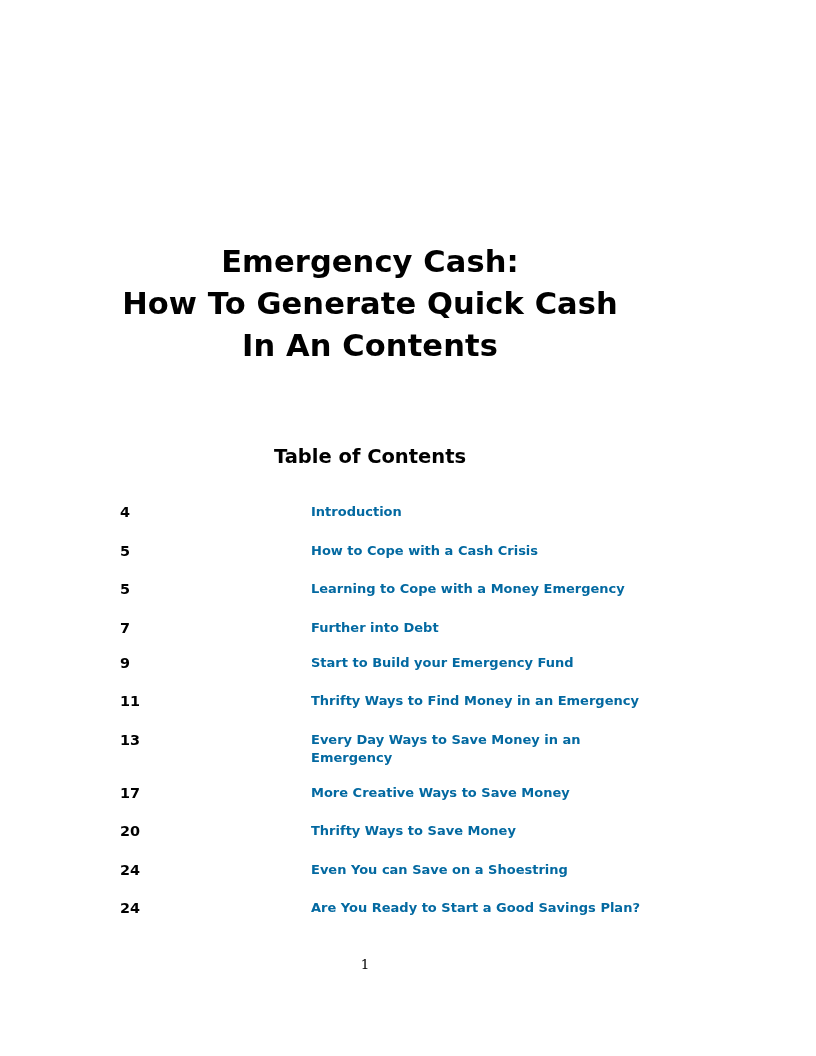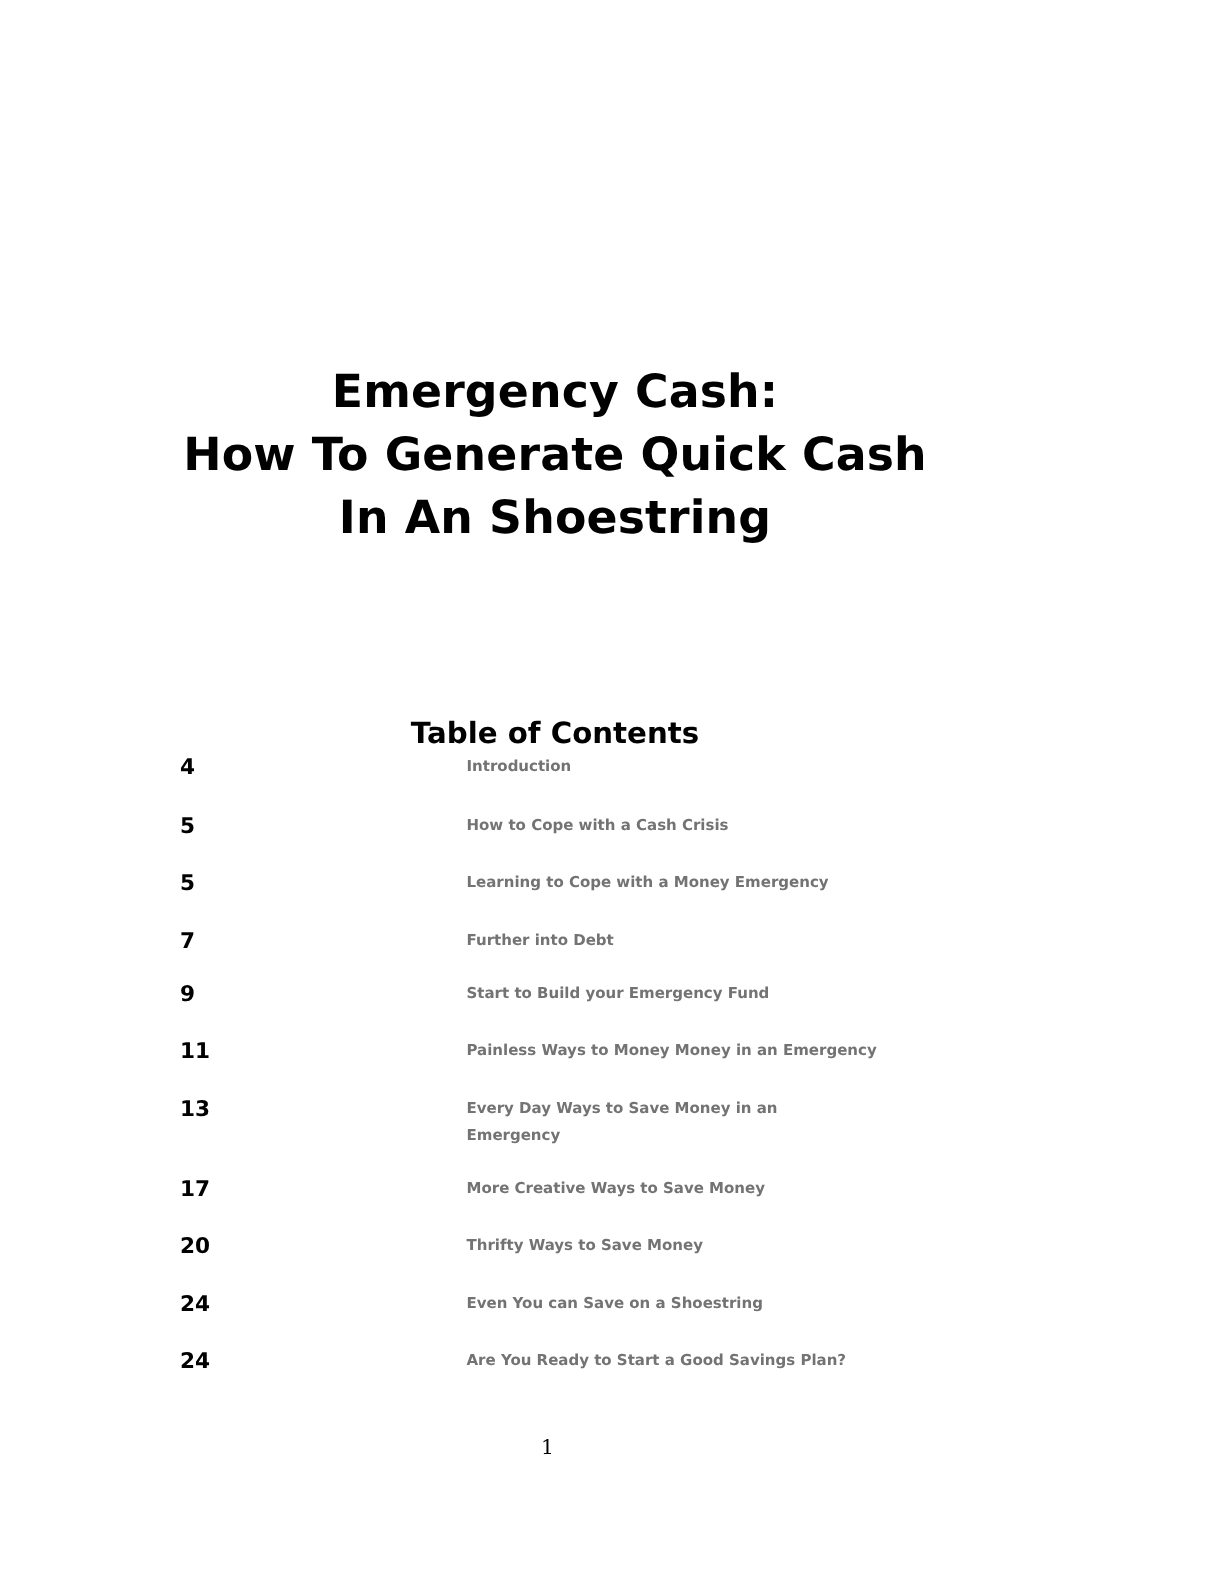--- a/index.html
+++ b/index.html
@@ -43,21 +43,20 @@
   .toc-heading {
     position: absolute;
     left: 0;
     right: 0;
     top: 444px;
     text-align: center;
     font-size: 19.5px;
     font-weight: bold;
     line-height: 26px;
     color: #000000;
-    margin-top: 32px;
   }
 
   
   .toc-list {
     position: absolute;
     left: 120px;
     top: 503px;
     width: 600px;
   }
 
@@ -75,24 +74,24 @@
     flex: 0 0 auto;
     width: 191px;
     font-size: 14.4px;
     font-weight: bold;
     line-height: 18px;
     color: #000000;
   }
 
   .toc-entry-title {
     flex: 1 1 auto;
-    font-size: 10px;
+    font-size: 13px;
     font-weight: bold;
     line-height: 18px;
-    color: #737373;
+    color: #0369a1;
     max-width: 390px;
   }
 
   .toc-entry-title .wrap-line {
     display: block;
   }
 
   
   .page-footer {
     position: absolute;
@@ -113,21 +112,21 @@
   }
 </style>
 </head>
 <body>
 
 <div class="page">
 
   <div class="title-block">
     <span class="title-line">Emergency Cash:</span>
     <span class="title-line">How To Generate Quick Cash</span>
-    <span class="title-line">In An Shoestring</span>
+    <span class="title-line">In An Contents</span>
   </div>
 
   <div class="toc-heading">Table of Contents</div>
 
   <div class="toc-list">
       <div class="toc-row">
         <div class="toc-page-number">4</div>
         <div class="toc-entry-title">
           <span class="wrap-line">Introduction</span>
         </div>
@@ -152,21 +151,21 @@
       </div>
       <div class="toc-row">
         <div class="toc-page-number">9</div>
         <div class="toc-entry-title">
           <span class="wrap-line">Start to Build your Emergency Fund</span>
         </div>
       </div>
       <div class="toc-row">
         <div class="toc-page-number">11</div>
         <div class="toc-entry-title">
-          <span class="wrap-line">Painless Ways to Money Money in an Emergency</span>
+          <span class="wrap-line">Thrifty Ways to Find Money in an Emergency</span>
         </div>
       </div>
       <div class="toc-row is-multiline">
         <div class="toc-page-number">13</div>
         <div class="toc-entry-title">
           <span class="wrap-line">Every Day Ways to Save Money in an</span>
           <span class="wrap-line">Emergency</span>
         </div>
       </div>
       <div class="toc-row">

